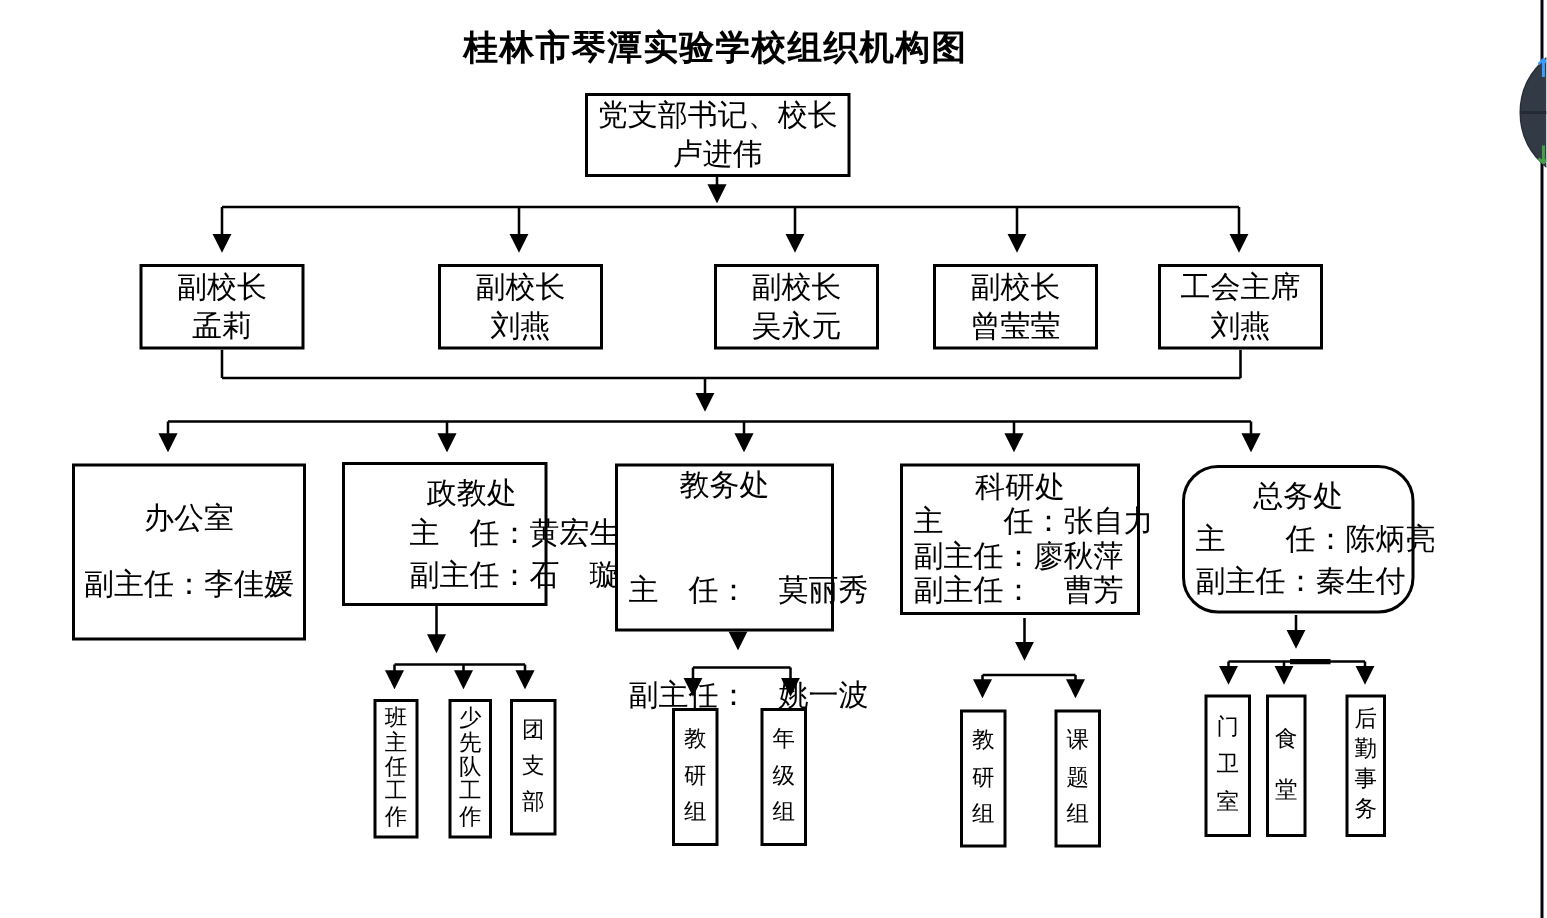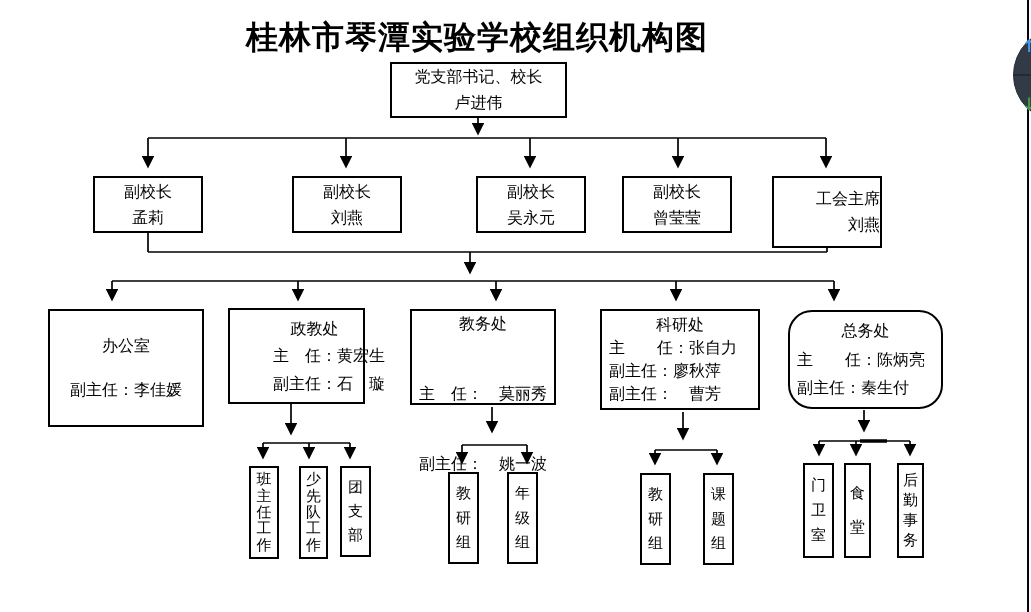--- a/index.html
+++ b/index.html
@@ -2,27 +2,27 @@
 <html><head>
 <meta charset="utf-8">
 <style>
   html,body{margin:0;padding:0;background:#fff;}
   .canvas{
     position:relative;width:1031px;height:612px;background:#ffffff;
     overflow:hidden;font-family:"Liberation Serif","DejaVu Serif",serif;color:#000;
   }
   .chart-title{
     position:absolute;left:0;top:16px;width:954px;text-align:center;
-    font-size:32px;font-weight:bold;letter-spacing:1px;margin:0;
+    font-size:23px;font-weight:bold;letter-spacing:1px;margin:0;
   }
   .svg-layer{position:absolute;left:0;top:0;pointer-events:none;}
   .obox{
     position:absolute;border:2px solid #000;background:#fff;box-sizing:border-box;
     display:flex;flex-direction:column;align-items:center;justify-content:center;
-    font-size:16px;line-height:26px;text-align:center;
+    font-size:20px;line-height:26px;text-align:center;
   }
   .dept{
     justify-content:space-evenly;align-items:stretch;text-align:left;
     padding:2px 0;
   }
   .dept .dept-name{text-align:center;line-height:22px;}
   .dept .dept-line{padding-left:7px;line-height:22px;white-space:pre;}
   .dept.centered .dept-line{padding-left:0;text-align:center;}
   .vbox{
     position:absolute;border:2px solid #000;background:#fff;box-sizing:border-box;
@@ -116,35 +116,35 @@
     <div>刘燕</div>
   </div>
   <div class="obox" style="left:476px;top:176px;width:110px;height:57px;">
     <div>副校长</div>
     <div>吴永元</div>
   </div>
   <div class="obox" style="left:622px;top:176px;width:110px;height:57px;">
     <div>副校长</div>
     <div>曾莹莹</div>
   </div>
-  <div class="obox" style="left:772px;top:176px;width:110px;height:72px;align-items:flex-end;">
+  <div class="obox" style="left:772px;top:176px;width:110px;height:57px;">
     <div>工会主席</div>
     <div>刘燕</div>
   </div>
 
   <div class="obox dept centered" style="left:48px;top:309px;width:156px;height:118px;">
     <div class="dept-name">办公室</div>
     <div class="dept-line">副主任：李佳媛</div>
   </div>
   <div class="obox dept" style="left:228px;top:308px;width:137px;height:96px;padding-left:36px;">
     <div class="dept-name">政教处</div>
     <div class="dept-line">主　任：黄宏生</div>
     <div class="dept-line">副主任：石　璇</div>
   </div>
-  <div class="obox dept" style="left:410px;top:309px;width:146px;height:96px;gap:48px;">
+  <div class="obox dept" style="left:410px;top:309px;width:146px;height:112px;gap:48px;">
     <div class="dept-name">教务处</div>
     <div class="dept-line">主　任：　莫丽秀</div>
     <div class="dept-line">副主任：　姚一波</div>
   </div>
   <div class="obox dept" style="left:600px;top:309px;width:160px;height:101px;">
     <div class="dept-name">科研处</div>
     <div class="dept-line">主　　任：张自力</div>
     <div class="dept-line">副主任：廖秋萍</div>
     <div class="dept-line">副主任：　曹芳</div>
   </div>

